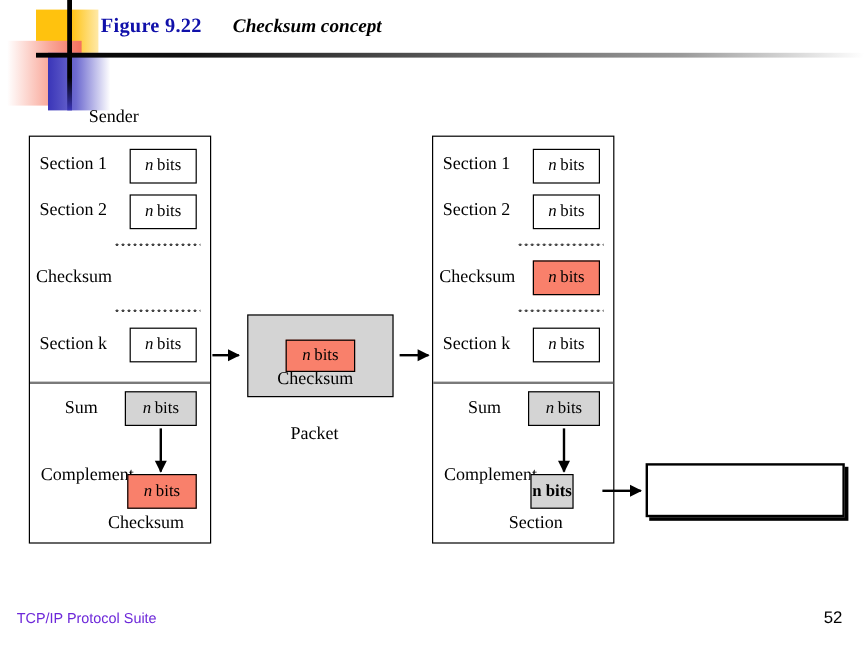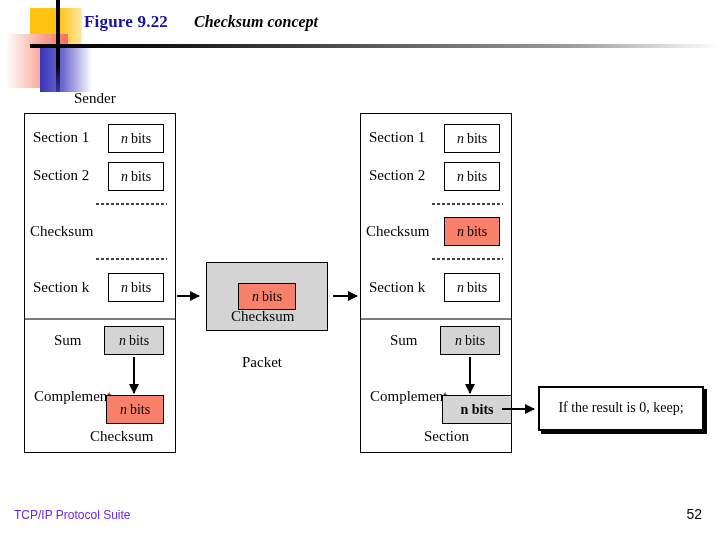--- a/index.html
+++ b/index.html
@@ -169,25 +169,24 @@
 
   <div class="lbl" style="left:390px;top:332px;">Sum</div>
   <div class="cell gray" style="left:440px;top:326px;width:60px;height:29px;">
     <span class="it">n</span>
       <span>bits</span>
   </div>
 
   <div class="lbl" style="left:370px;top:388px;">Complement</div>
   <div class="arrowdn" style="left:469px;top:357px;height:36px;"></div>
 
-  <div class="cell gray bold" style="left:442px;top:395px;width:70px;height:29px;">n bits</div>
+  <div class="cell gray bold" style="left:442px;top:395px;width:36px;height:29px;">n bits</div>
   <div class="lbl" style="left:424px;top:428px;">Section</div>
 
   <div class="arrow" style="left:502px;top:408px;width:32px;"></div>
 
   <div class="callout" style="left:538px;top:386px;width:166px;height:45px;">
-    <div>If the result is 0, keep;</div>
   </div>
 
 </div>
 
 <div id="foot-left">TCP/IP Protocol Suite</div>
 <div id="foot-right">52</div>
 
 </body></html>

